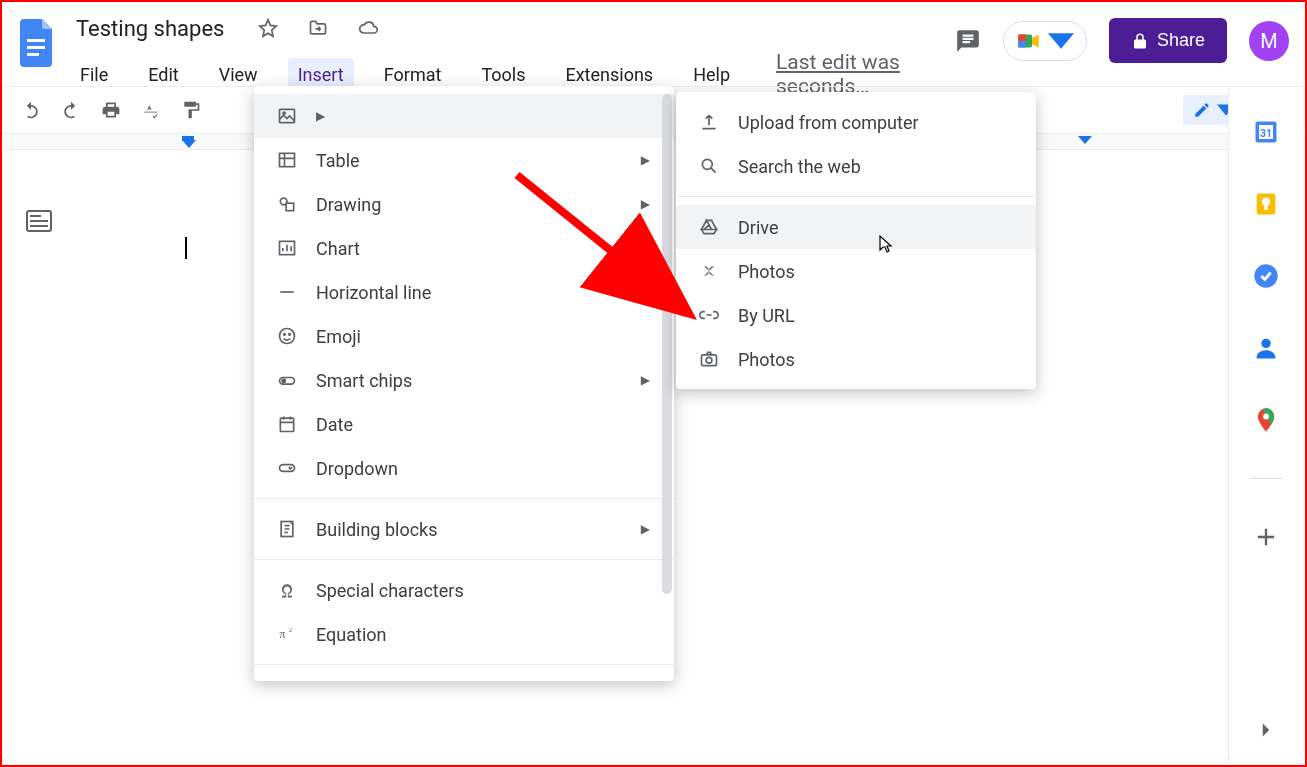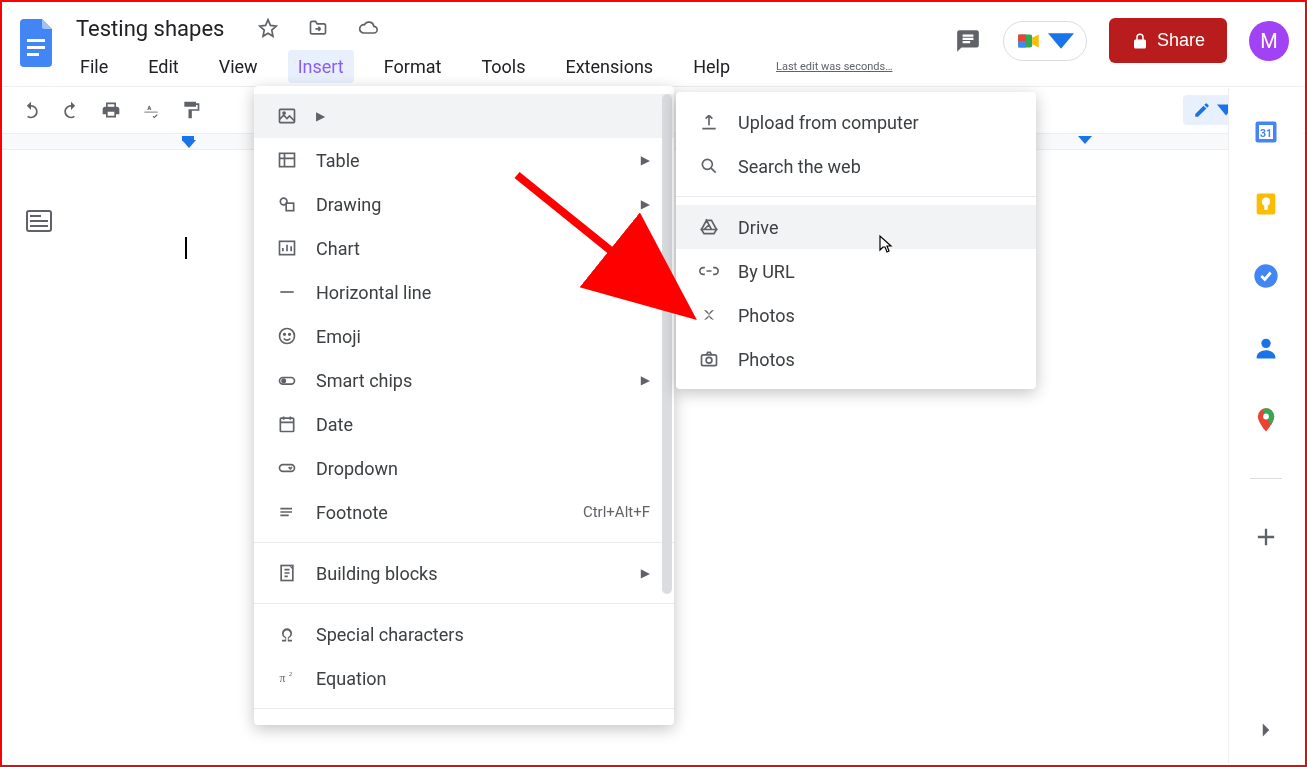--- a/index.html
+++ b/index.html
@@ -35,29 +35,29 @@
   .title-icon { color:#5f6368; display:inline-flex; align-items:center; justify-content:center; width:24px; height:24px;}
   .title-icon svg { width:20px; height:20px; }
 
   .menubar { display:flex; gap: 20px; margin-top: 4px; align-items:center; }
   .menu-item {
     font-size: 18px; color:#202124;
     padding: 6px 10px;
     border-radius: 4px;
     cursor: pointer;
   }
-  .menu-item.selected { background:#e8f0fe; color:#8b5cf6;}
-  .edit-status { font-size:11px; color:#5f6368; text-decoration: underline; margin-left: 16px; cursor:pointer;}
+  .menu-item.selected { background:#e8f0fe; color:#4c1d95;}
+  .edit-status { font-size:21px; color:#5f6368; text-decoration: underline; margin-left: 16px; cursor:pointer;}
 
   .right-controls { display:flex; align-items:center; gap:22px; margin-left:auto; padding-top:8px;}
   .comment-icon { color:#5f6368; width:26px; height:26px;}
   .meet-pill { border:1px solid #dadce0; border-radius: 28px; padding: 6px 12px; display:flex; align-items:center; gap:6px;}
   .meet-pill svg { width:26px; height:26px; }
   .meet-caret { color:#1a73e8; }
-  .share-btn { background:#b91c1c; color:#fff; font-weight:500; font-size:18px; border:none; border-radius:6px; padding: 12px 22px; display:flex; align-items:center; gap:8px; cursor:pointer;}
+  .share-btn { background:#4c1d95; color:#fff; font-weight:500; font-size:18px; border:none; border-radius:6px; padding: 12px 22px; display:flex; align-items:center; gap:8px; cursor:pointer;}
   .share-btn svg { width:18px; height:18px; }
   .avatar { width:40px; height:40px; border-radius:50%; background:#a142f4; color:#fff; font-size:20px; display:flex; align-items:center; justify-content:center;}
 
   .toolbar {
     height:48px;
     border-top:1px solid #eee;
     border-bottom:1px solid #eee;
     display:flex; align-items:center;
     padding: 0 18px;
     gap: 18px;
@@ -409,29 +409,20 @@
   </div>
   <div class="menu-row">
     <span class="mi-icon">
         <svg viewBox="0 0 24 24" fill="none" stroke="#5f6368" stroke-width="2">
           <rect x="3" y="8" width="18" height="8" rx="4"></rect>
           <path d="M14 11l2 2 2-2"></path>
         </svg>
       </span>
     <span class="label">Dropdown</span>
   </div>
-  <div class="menu-row">
-    <span class="mi-icon">
-        <svg viewBox="0 0 24 24" stroke="#5f6368" stroke-width="2">
-          <path d="M4 8h14M4 12h14M4 16h10"></path>
-        </svg>
-      </span>
-    <span class="label">Footnote</span>
-    <span class="shortcut">Ctrl+Alt+F</span>
-  </div>
   <div class="menu-sep"></div>
   <div class="menu-row">
     <span class="mi-icon">
         <svg viewBox="0 0 24 24" fill="none" stroke="#5f6368" stroke-width="2">
           <rect x="5" y="3" width="14" height="18"></rect>
           <path d="M9 8h6M9 12h6M9 16h4"></path>
           <path d="M16 4l3 3" stroke-width="1.5"></path>
         </svg>
       </span>
     <span class="label">Building blocks</span>
@@ -481,33 +472,33 @@
   <div class="menu-row hover">
     <span class="mi-icon">
         <svg viewBox="0 0 24 24" fill="none" stroke="#5f6368" stroke-width="2">
           <path d="M9 4h6l6 11h-6L9 4zM3 15l6-11 3 5.5L6 15H3zm0 0l3 5h12l3-5H3z"></path>
         </svg>
       </span>
     <span class="label">Drive</span>
   </div>
   <div class="menu-row">
     <span class="mi-icon">
-        <svg viewBox="0 0 24 24" fill="none" stroke="#5f6368" stroke-width="2">
-          <path d="M9 12h6M7 8H5a4 4 0 0 0 0 8h2M17 8h2a4 4 0 0 1 0 8h-2"></path>
-        </svg>
-      </span>
-    <span class="label">By URL</span>
-  </div>
-  <div class="menu-row">
-    <span class="mi-icon">
         <svg viewBox="0 0 24 24" fill="#5f6368">
           <path d="M12 12L6 6a6 6 0 0 1 6 6zm0 0l6-6a6 6 0 0 0-6 6zm0 0l6 6a6 6 0 0 1-6-6zm0 0l-6 6a6 6 0 0 0 6-6z"></path>
         </svg>
       </span>
     <span class="label">Photos</span>
+  </div>
+  <div class="menu-row">
+    <span class="mi-icon">
+        <svg viewBox="0 0 24 24" fill="none" stroke="#5f6368" stroke-width="2">
+          <path d="M9 12h6M7 8H5a4 4 0 0 0 0 8h2M17 8h2a4 4 0 0 1 0 8h-2"></path>
+        </svg>
+      </span>
+    <span class="label">By URL</span>
   </div>
   <div class="menu-row">
     <span class="mi-icon">
         <svg viewBox="0 0 24 24" fill="none" stroke="#5f6368" stroke-width="2">
           <rect x="3" y="7" width="18" height="13" rx="2"></rect>
           <circle cx="12" cy="13.5" r="3.5"></circle>
           <path d="M9 7l1.5-3h3L15 7"></path>
         </svg>
       </span>
     <span class="label">Photos</span>

